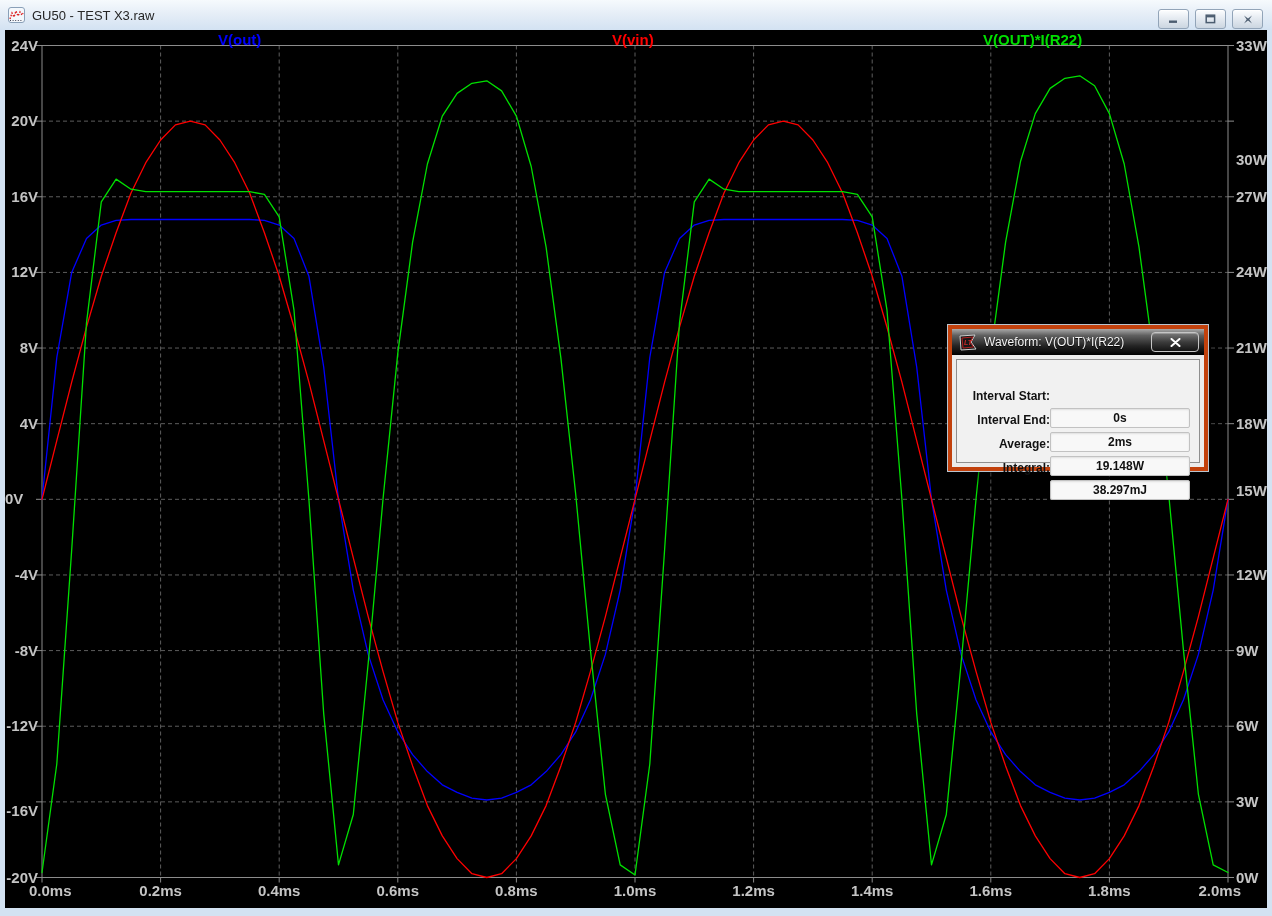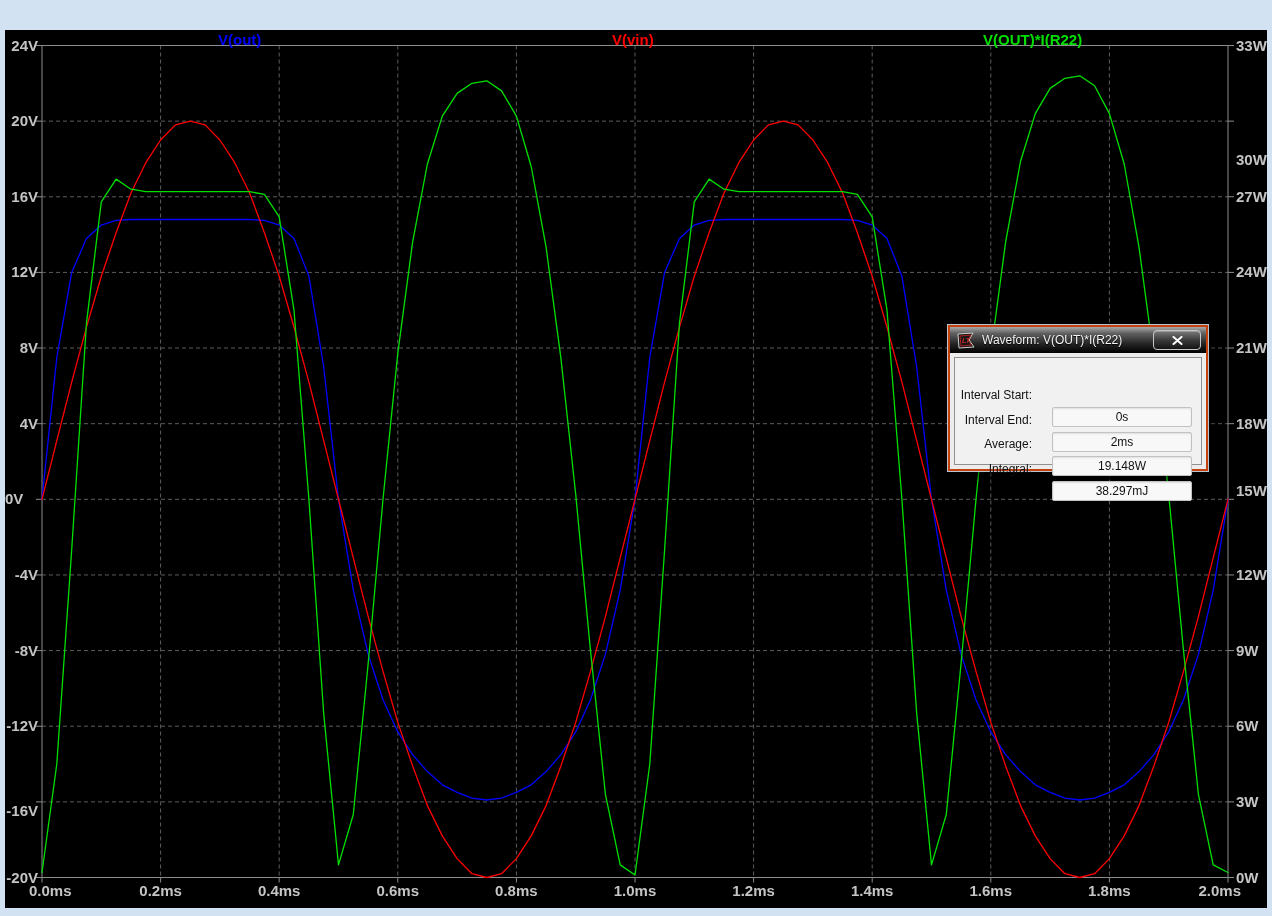--- a/index.html
+++ b/index.html
@@ -17,40 +17,66 @@
   
   .client{position:absolute;left:5px;top:30px;width:1262px;height:878px;background:#000;}
   #plot-svg{position:absolute;left:0;top:0;}
   #plot-svg .frame{fill:none;stroke:#8c8c8c;stroke-width:1;}
   #plot-svg .grid{stroke:#5d5d5d;stroke-width:1;stroke-dasharray:4 3;}
   #plot-svg .tick{stroke:#8c8c8c;stroke-width:1;}
   .axlab{position:absolute;font-weight:bold;font-size:15px;color:#c4c4c4;line-height:18px;white-space:nowrap;}
   .legend-item{position:absolute;top:2px;font-weight:bold;font-size:15px;line-height:16px;white-space:nowrap;}
   
   .dialog{position:absolute;left:943px;top:295px;width:260px;height:146px;background:#ececec;
-    border:2px solid #c2410c;box-shadow:0 0 0 1px #b9c4cf,3px 5px 14px rgba(0,0,0,.55);box-sizing:border-box;}
+    border:4px solid #c2410c;box-shadow:0 0 0 1px #b9c4cf,3px 5px 14px rgba(0,0,0,.55);box-sizing:border-box;}
   .dlg-titlebar{position:relative;height:26px;background:linear-gradient(180deg,#a9a9a9 0%,#5f5f5f 25%,#242424 65%,#000 100%);
     display:flex;align-items:center;padding:0 6px;}
   .dlg-title{color:#f4f4f4;font-size:12px;margin-left:6px;text-shadow:0 1px 1px #000;}
   .dlg-close{position:absolute;right:5px;top:3px;width:46px;height:18px;border:1px solid #c6c6c6;border-radius:4px;
     background:linear-gradient(180deg,#7b7b7b 0%,#3c3c3c 50%,#141414 100%);
     display:flex;align-items:center;justify-content:center;cursor:default;box-shadow:inset 0 1px 0 #999;}
   .dlg-body{position:absolute;left:4px;right:4px;top:30px;bottom:4px;background:#f1f1f1;border:1px solid #8f8f8f;
     display:flex;flex-direction:column;justify-content:space-evenly;box-sizing:border-box;padding:2px 0;}
-  .dlg-row{display:grid;grid-template-columns:1fr 140px;align-items:center;column-gap:20px;padding-right:9px;height:22px;}
+  .dlg-row{display:grid;grid-template-columns:1fr 140px;align-items:center;column-gap:0;padding-right:9px;height:22px;font-weight:bold;}
   .dlg-label{font-size:12px;color:#111;text-align:right;}
   .dlg-value{height:18px;border:1px solid #c2c2c2;border-radius:2px;background:#f8f8f8;
     box-shadow:inset 0 1px 2px rgba(0,0,0,.10);font-size:12px;color:#111;
     display:flex;align-items:center;justify-content:center;margin-top:44px;}
 </style>
 </head>
 <body>
 
 <div class="window">
 
+  <div class="titlebar">
+    <svg class="app-icon" viewBox="0 0 17 16">
+      <rect x="0.5" y="0.5" width="16" height="15" rx="2.5" fill="#f4f8fc" stroke="#8aa0b8"></rect>
+      <polyline points="2,12 4,6 6,10 8,4 10,9 12,5 14,8 15,6" fill="none" stroke="#d22" stroke-width="1.4" stroke-dasharray="1.5 1.4"></polyline>
+      <line x1="2" y1="13.5" x2="15" y2="13.5" stroke="#445" stroke-width="1" stroke-dasharray="1 1.6"></line>
+    </svg>
+    <span class="title-text">GU50 - TEST X3.raw</span>
+    <div class="winbtns">
+      <div class="winbtn">
+        <svg width="11" height="9" viewBox="0 0 11 9">
+          <rect x="1" y="5.5" width="8" height="2.4" fill="#4c5d70"></rect>
+        </svg>
+      </div>
+      <div class="winbtn">
+        <svg width="11" height="10" viewBox="0 0 11 10">
+          <rect x="1.2" y="1.2" width="8.4" height="7.4" fill="none" stroke="#4c5d70" stroke-width="1.5"></rect>
+          <line x1="1.2" y1="2.6" x2="9.6" y2="2.6" stroke="#4c5d70" stroke-width="1.6"></line>
+        </svg>
+      </div>
+      <div class="winbtn">
+        <svg width="10" height="9" viewBox="0 0 10 9">
+          <path d="M1 0.5 L5 3.4 L9 0.5 L6.3 4.5 L9 8.5 L5 5.6 L1 8.5 L3.7 4.5 Z" fill="#4c5d70"></path>
+        </svg>
+      </div>
+    </div>
+  </div>
 
   <div class="client" id="client">
     <svg id="plot-svg" width="1262" height="878">
         <line x1="155.60000000000002" y1="15.5" x2="155.60000000000002" y2="847.5" class="grid"></line>
         <line x1="274.20000000000005" y1="15.5" x2="274.20000000000005" y2="847.5" class="grid"></line>
         <line x1="392.80000000000007" y1="15.5" x2="392.80000000000007" y2="847.5" class="grid"></line>
         <line x1="511.40000000000003" y1="15.5" x2="511.40000000000003" y2="847.5" class="grid"></line>
         <line x1="630" y1="15.5" x2="630" y2="847.5" class="grid"></line>
         <line x1="748.6000000000001" y1="15.5" x2="748.6000000000001" y2="847.5" class="grid"></line>
         <line x1="867.2" y1="15.5" x2="867.2" y2="847.5" class="grid"></line>

